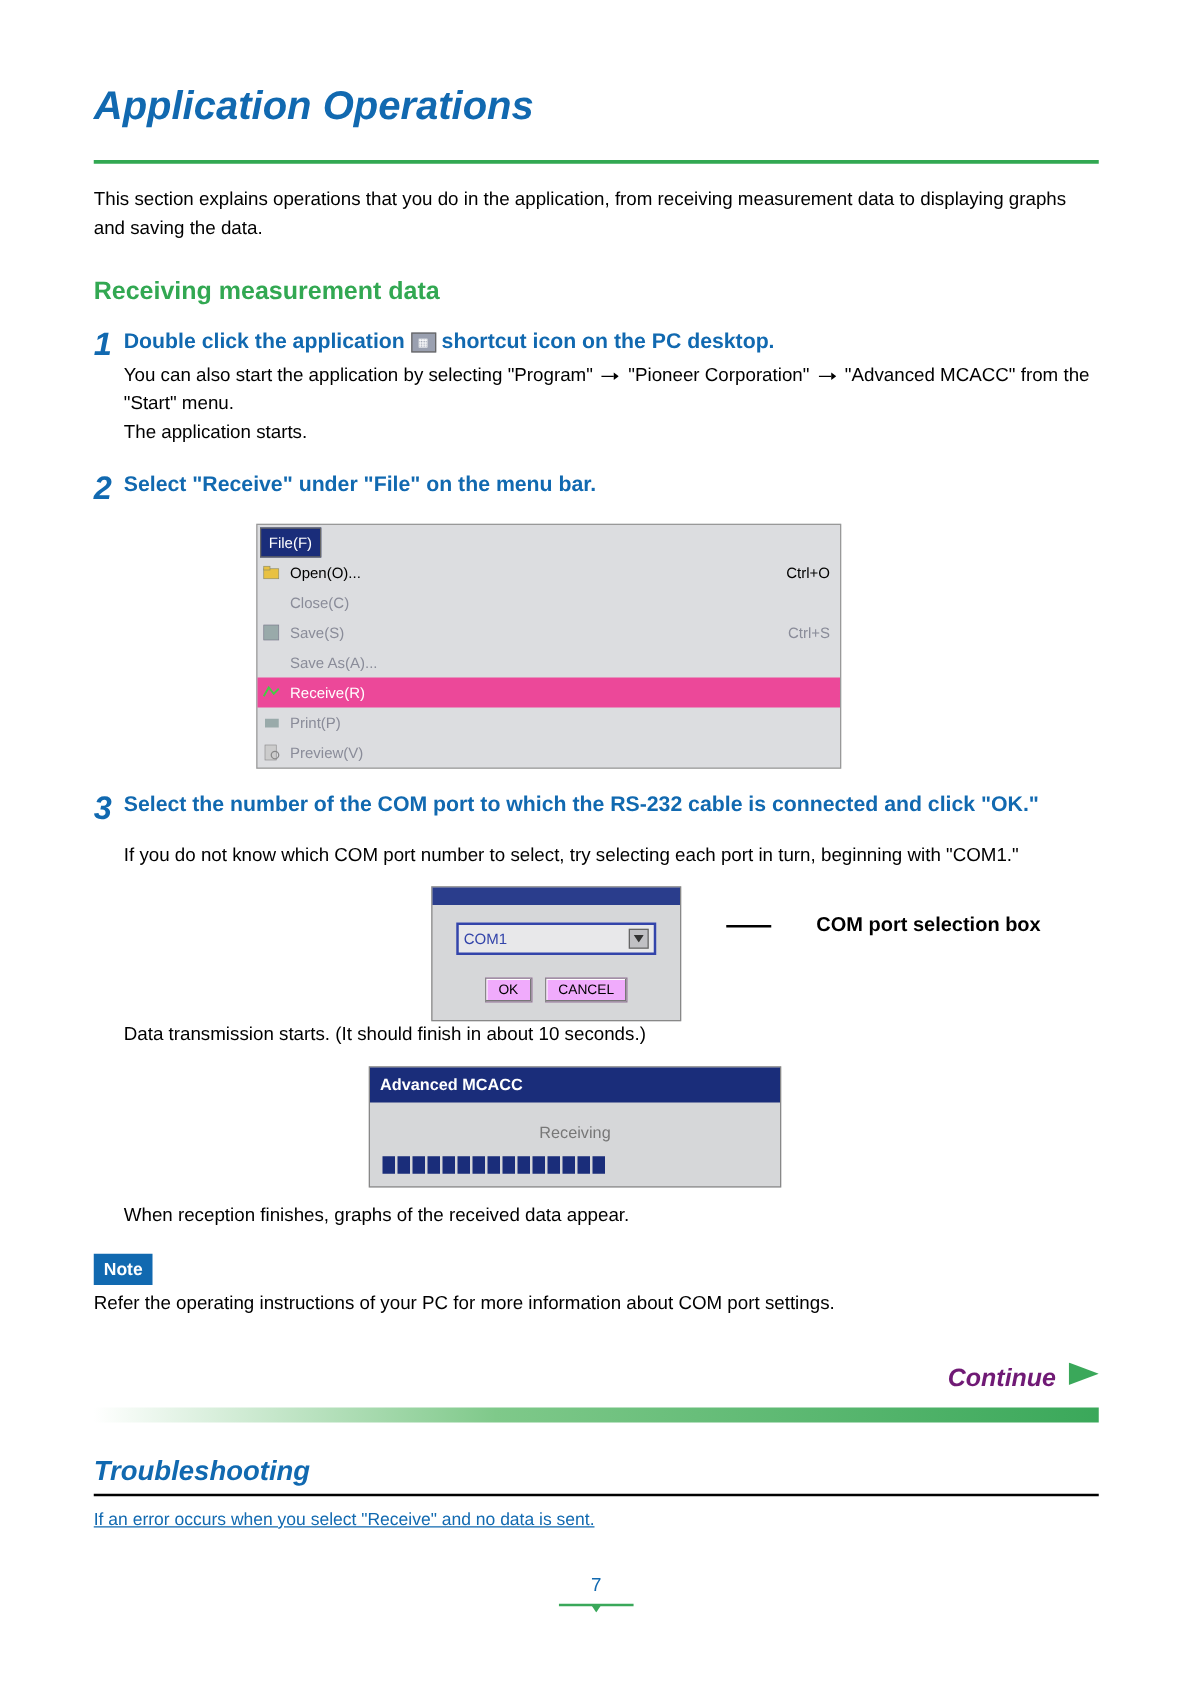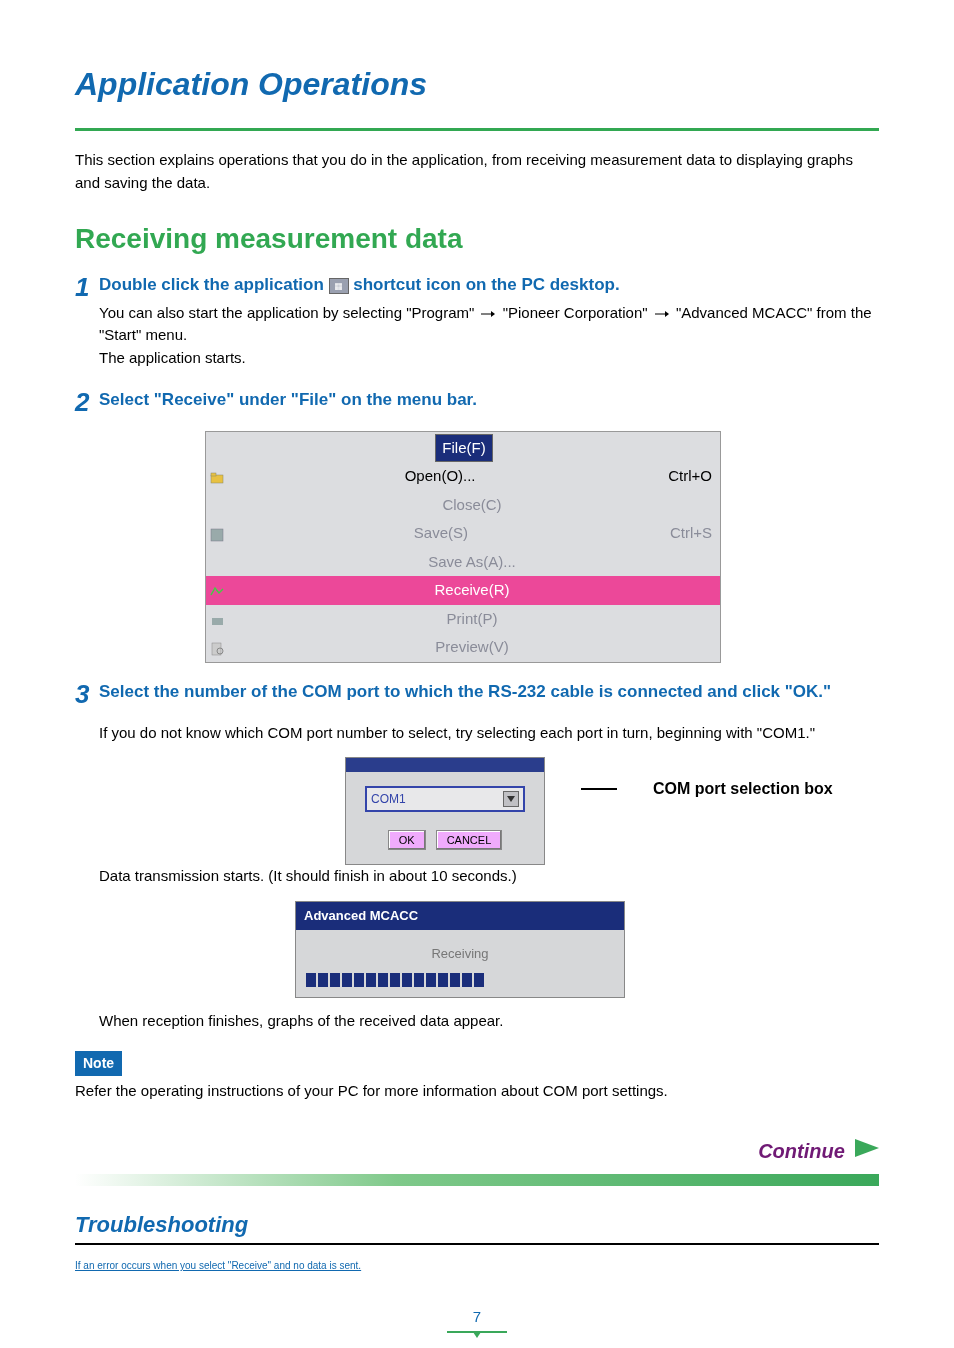--- a/index.html
+++ b/index.html
@@ -1,28 +1,28 @@
 <!DOCTYPE html>
 <html><head>
   <meta charset="utf-8">
   <style>
     * { margin: 0; padding: 0; box-sizing: border-box; }
     body { font-family: Arial, Helvetica, sans-serif; background: #fff; width: 954px; margin: 0 auto; padding: 60px 75px 40px; color: #000; font-size: 15px; line-height: 1.5; }
     .page-title { font-family: "Arial Black", Arial, sans-serif; font-style: italic; font-weight: 900; font-size: 32px; color: #1169b0; border-bottom: 3px solid #32a852; padding-bottom: 20px; margin-bottom: 18px; }
     .intro { margin-bottom: 24px; }
-    .section-heading { font-family: Arial, sans-serif; font-weight: 900; font-size: 28px; color: #32a852; margin-bottom: 12px; }
+    .section-heading { font-family: Arial, sans-serif; font-weight: 900; font-size: 20px; color: #32a852; margin-bottom: 12px; }
     .step { margin-bottom: 18px; padding-left: 24px; position: relative; }
     .step-num { position: absolute; left: 0; top: -4px; font-family: "Arial Black", Arial, sans-serif; font-style: italic; font-weight: 900; font-size: 26px; color: #1169b0; }
     .step-title { font-weight: bold; font-size: 17px; color: #1169b0; display: inline; }
     .step-body { margin-top: 4px; }
     .inline-icon { display: inline-block; width: 20px; height: 16px; background: #9aa0b0; border: 1px solid #666; vertical-align: middle; font-size: 9px; text-align: center; line-height: 14px; color: #fff; }
     .arrow { display: inline-block; margin: 0 3px; }
     .arrow svg { vertical-align: middle; }
     .figure { margin: 8px 0 16px 24px; }
-    .file-menu-fig { width: 516px; border: 1px solid #999; background: #dcdde0; font-family: Tahoma, sans-serif; font-size: 15px; text-align: center; }
+    .file-menu-fig { width: 468px; border: 1px solid #999; background: #dcdde0; font-family: Tahoma, sans-serif; font-size: 12px; }
     .fm-tab { display: inline-block; background: #1a2d7a; color: #fff; padding: 2px 6px; border: 1px solid #666; margin: 2px 0 0 2px; }
     .fm-item { display: flex; align-items: center; padding: 3px 8px 3px 4px; }
     .fm-item.highlight { background: #ec4899; color: #fff; }
     .fm-item.disabled { color: #8a8c99; }
     .fm-icon { width: 16px; height: 14px; margin-right: 6px; display: inline-block; }
     .fm-label { flex: 1; }
     .fm-shortcut { margin-left: auto; padding-left: 20px; }
     .com-fig-wrap { display: flex; align-items: center; justify-content: flex-start; margin-left: 24px; gap: 28px; }
     .com-dialog { width: 200px; border: 1px solid #888; background: #d6d7d9; padding: 18px 12px 14px; font-family: Tahoma, sans-serif; font-size: 12px; }
     .com-dialog-top { height: 14px; background: #2a3d8c; margin: -18px -12px 14px; }
@@ -38,21 +38,21 @@
     .recv-body { text-align: center; padding: 14px 0 6px; color: #777; }
     .recv-progress { display: flex; gap: 2px; padding: 4px 10px 10px; }
     .recv-block { width: 10px; height: 14px; background: #1a2d7a; }
     .note-label { display: inline-block; background: #1169b0; color: #fff; font-weight: bold; padding: 2px 8px; font-size: 14px; margin-bottom: 4px; }
     .note-text { margin-bottom: 34px; }
     .continue-row { text-align: right; margin-bottom: 8px; }
     .continue-label { font-family: "Arial Black", Arial, sans-serif; font-style: italic; font-weight: 900; color: #701a75; font-size: 20px; vertical-align: middle; margin-right: 6px; }
     .continue-triangle { display: inline-block; vertical-align: middle; }
     .green-divider { height: 12px; background: linear-gradient(90deg, #fff 0%, #7fc98a 40%, #3aa85a 100%); margin-bottom: 22px; }
     .troubleshooting-title { font-family: "Arial Black", Arial, sans-serif; font-style: italic; font-weight: 900; font-size: 22px; color: #1169b0; border-bottom: 2px solid #000; padding-bottom: 2px; margin-bottom: 8px; }
-    .trouble-link { color: #1169b0; text-decoration: underline; font-size: 10px; cursor: pointer; }
+    .trouble-link { color: #1169b0; text-decoration: underline; font-size: 14px; cursor: pointer; }
     .page-num-row { text-align: center; margin-top: 30px; }
     .page-num { color: #1169b0; font-size: 15px; }
     .page-num-underline { width: 60px; height: 0; margin: 2px auto 0; position: relative; }
     .page-num-underline svg { display: block; margin: 0 auto; }
     .after-step2 { margin-left: 24px; margin-bottom: 14px; }
     .after-recv { margin-left: 24px; margin-bottom: 18px; }
   </style>
 </head>
 <body>
 

